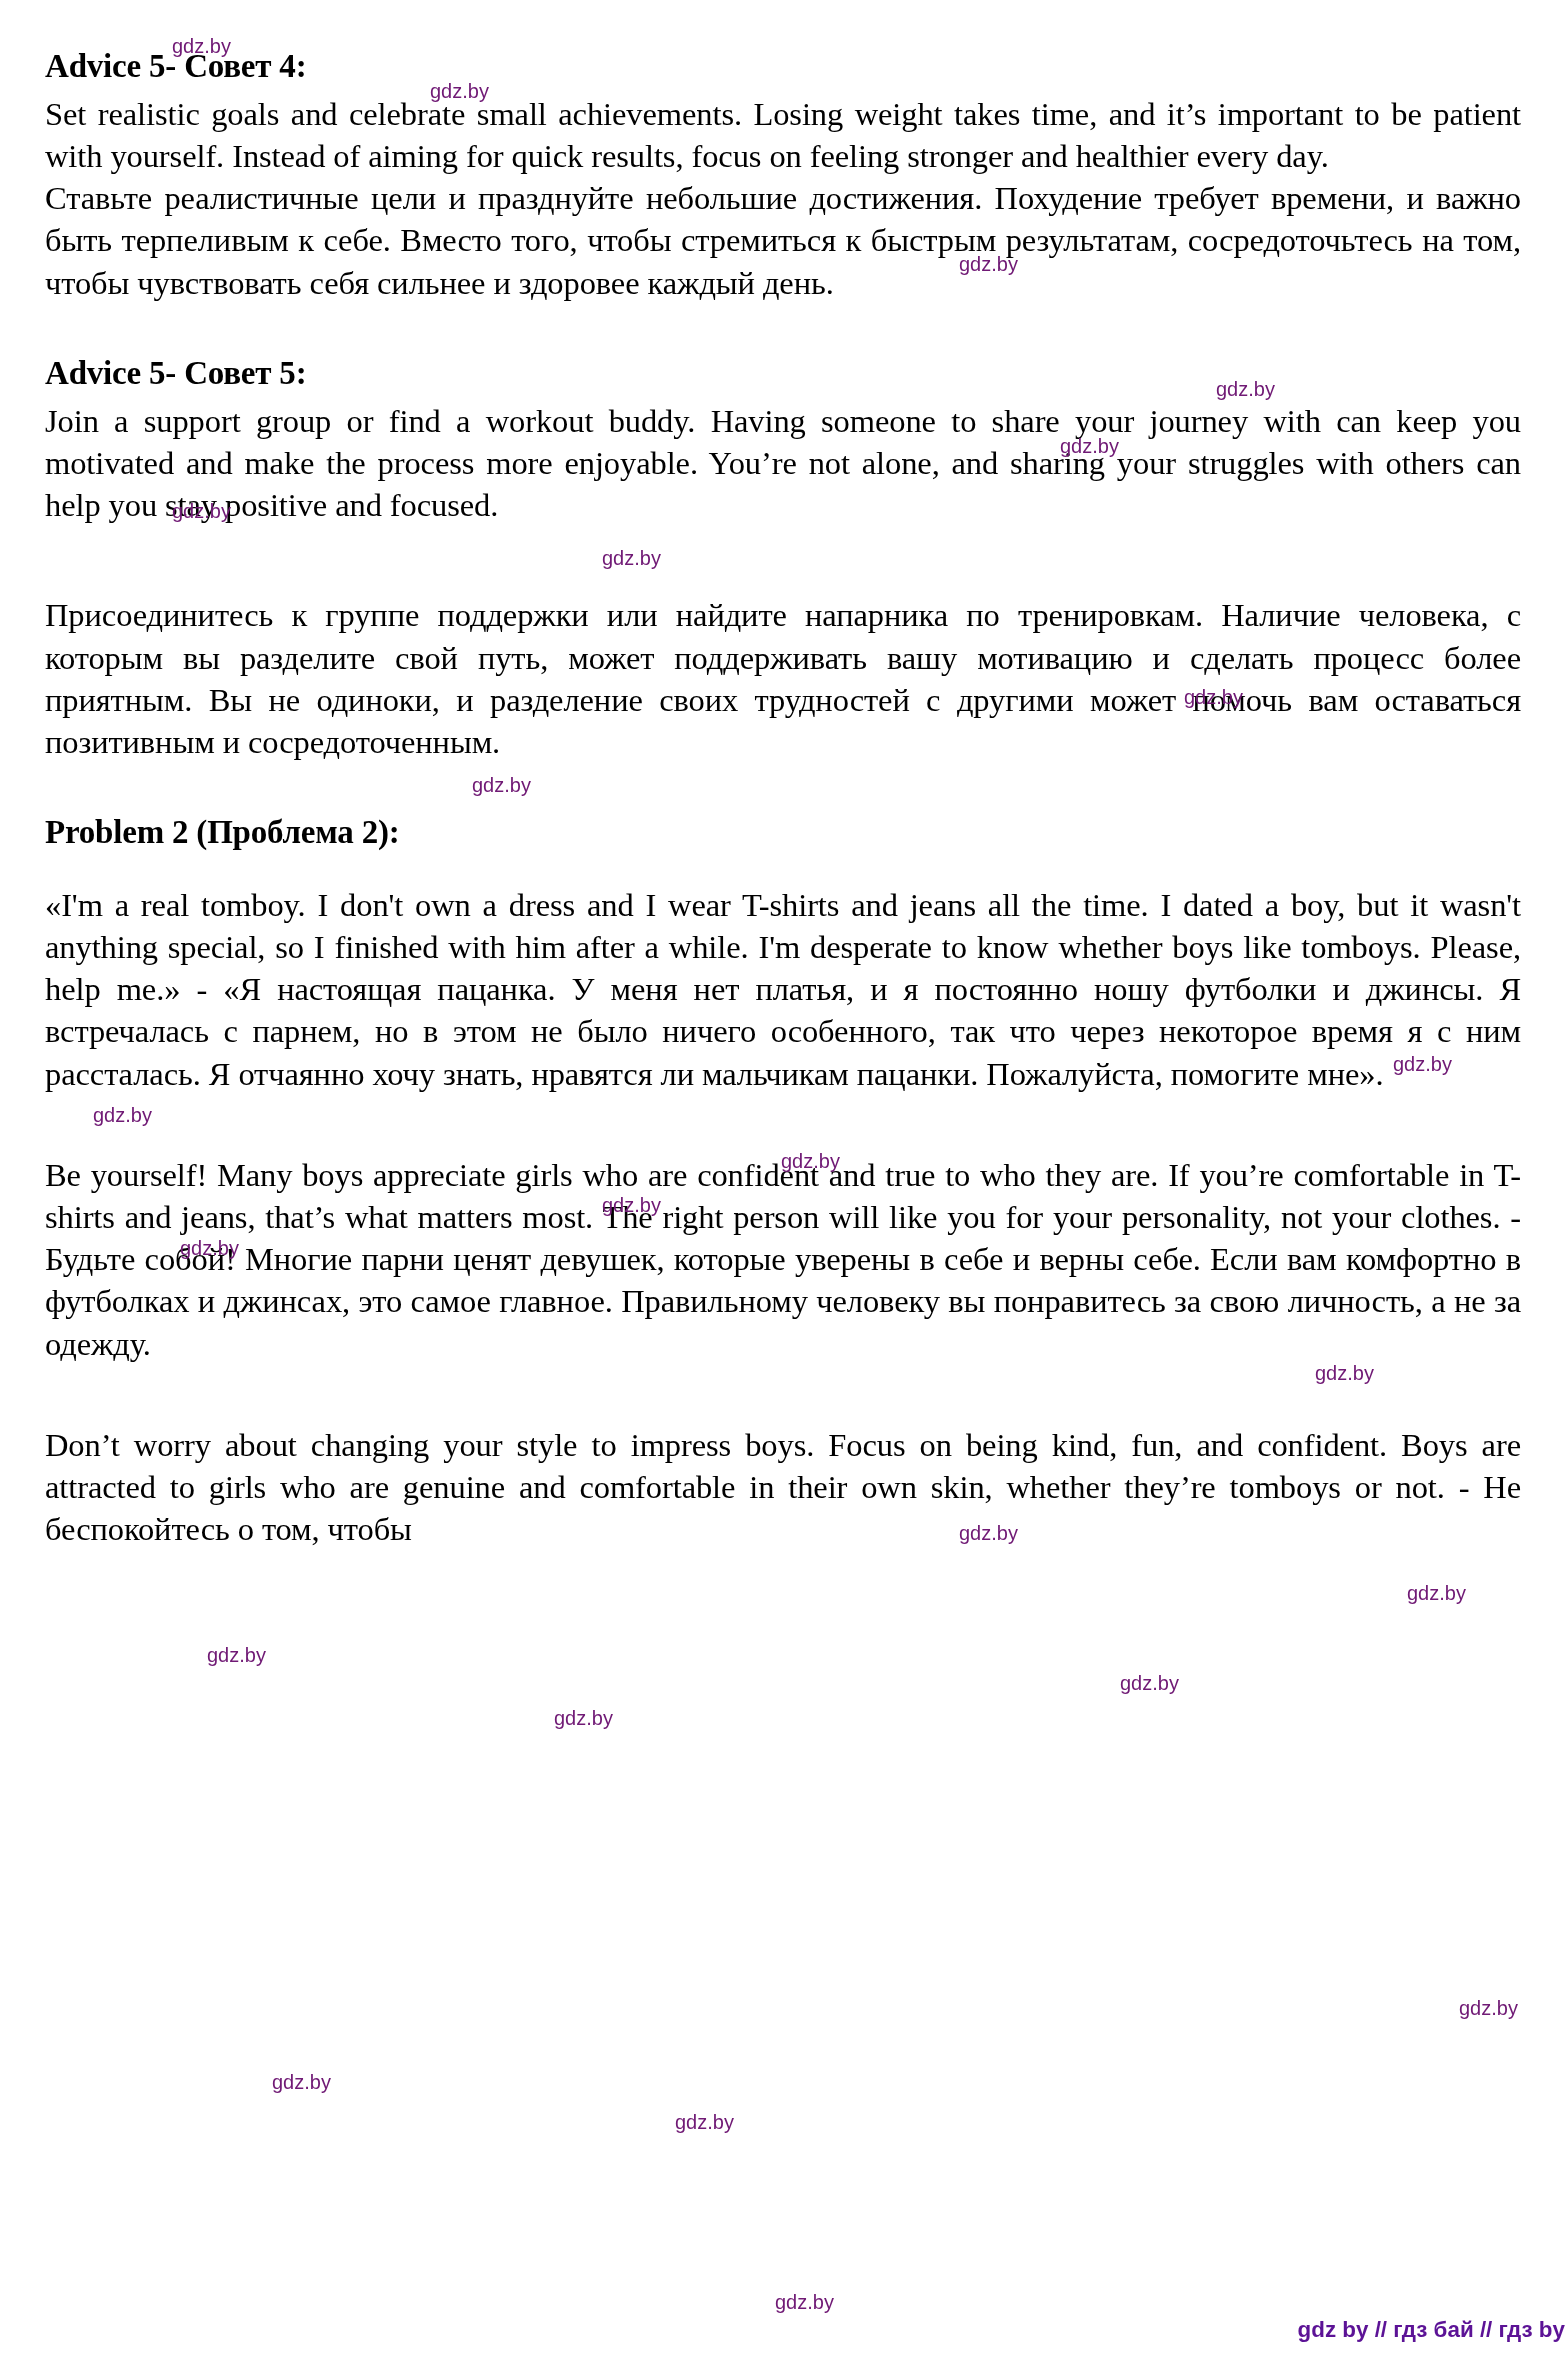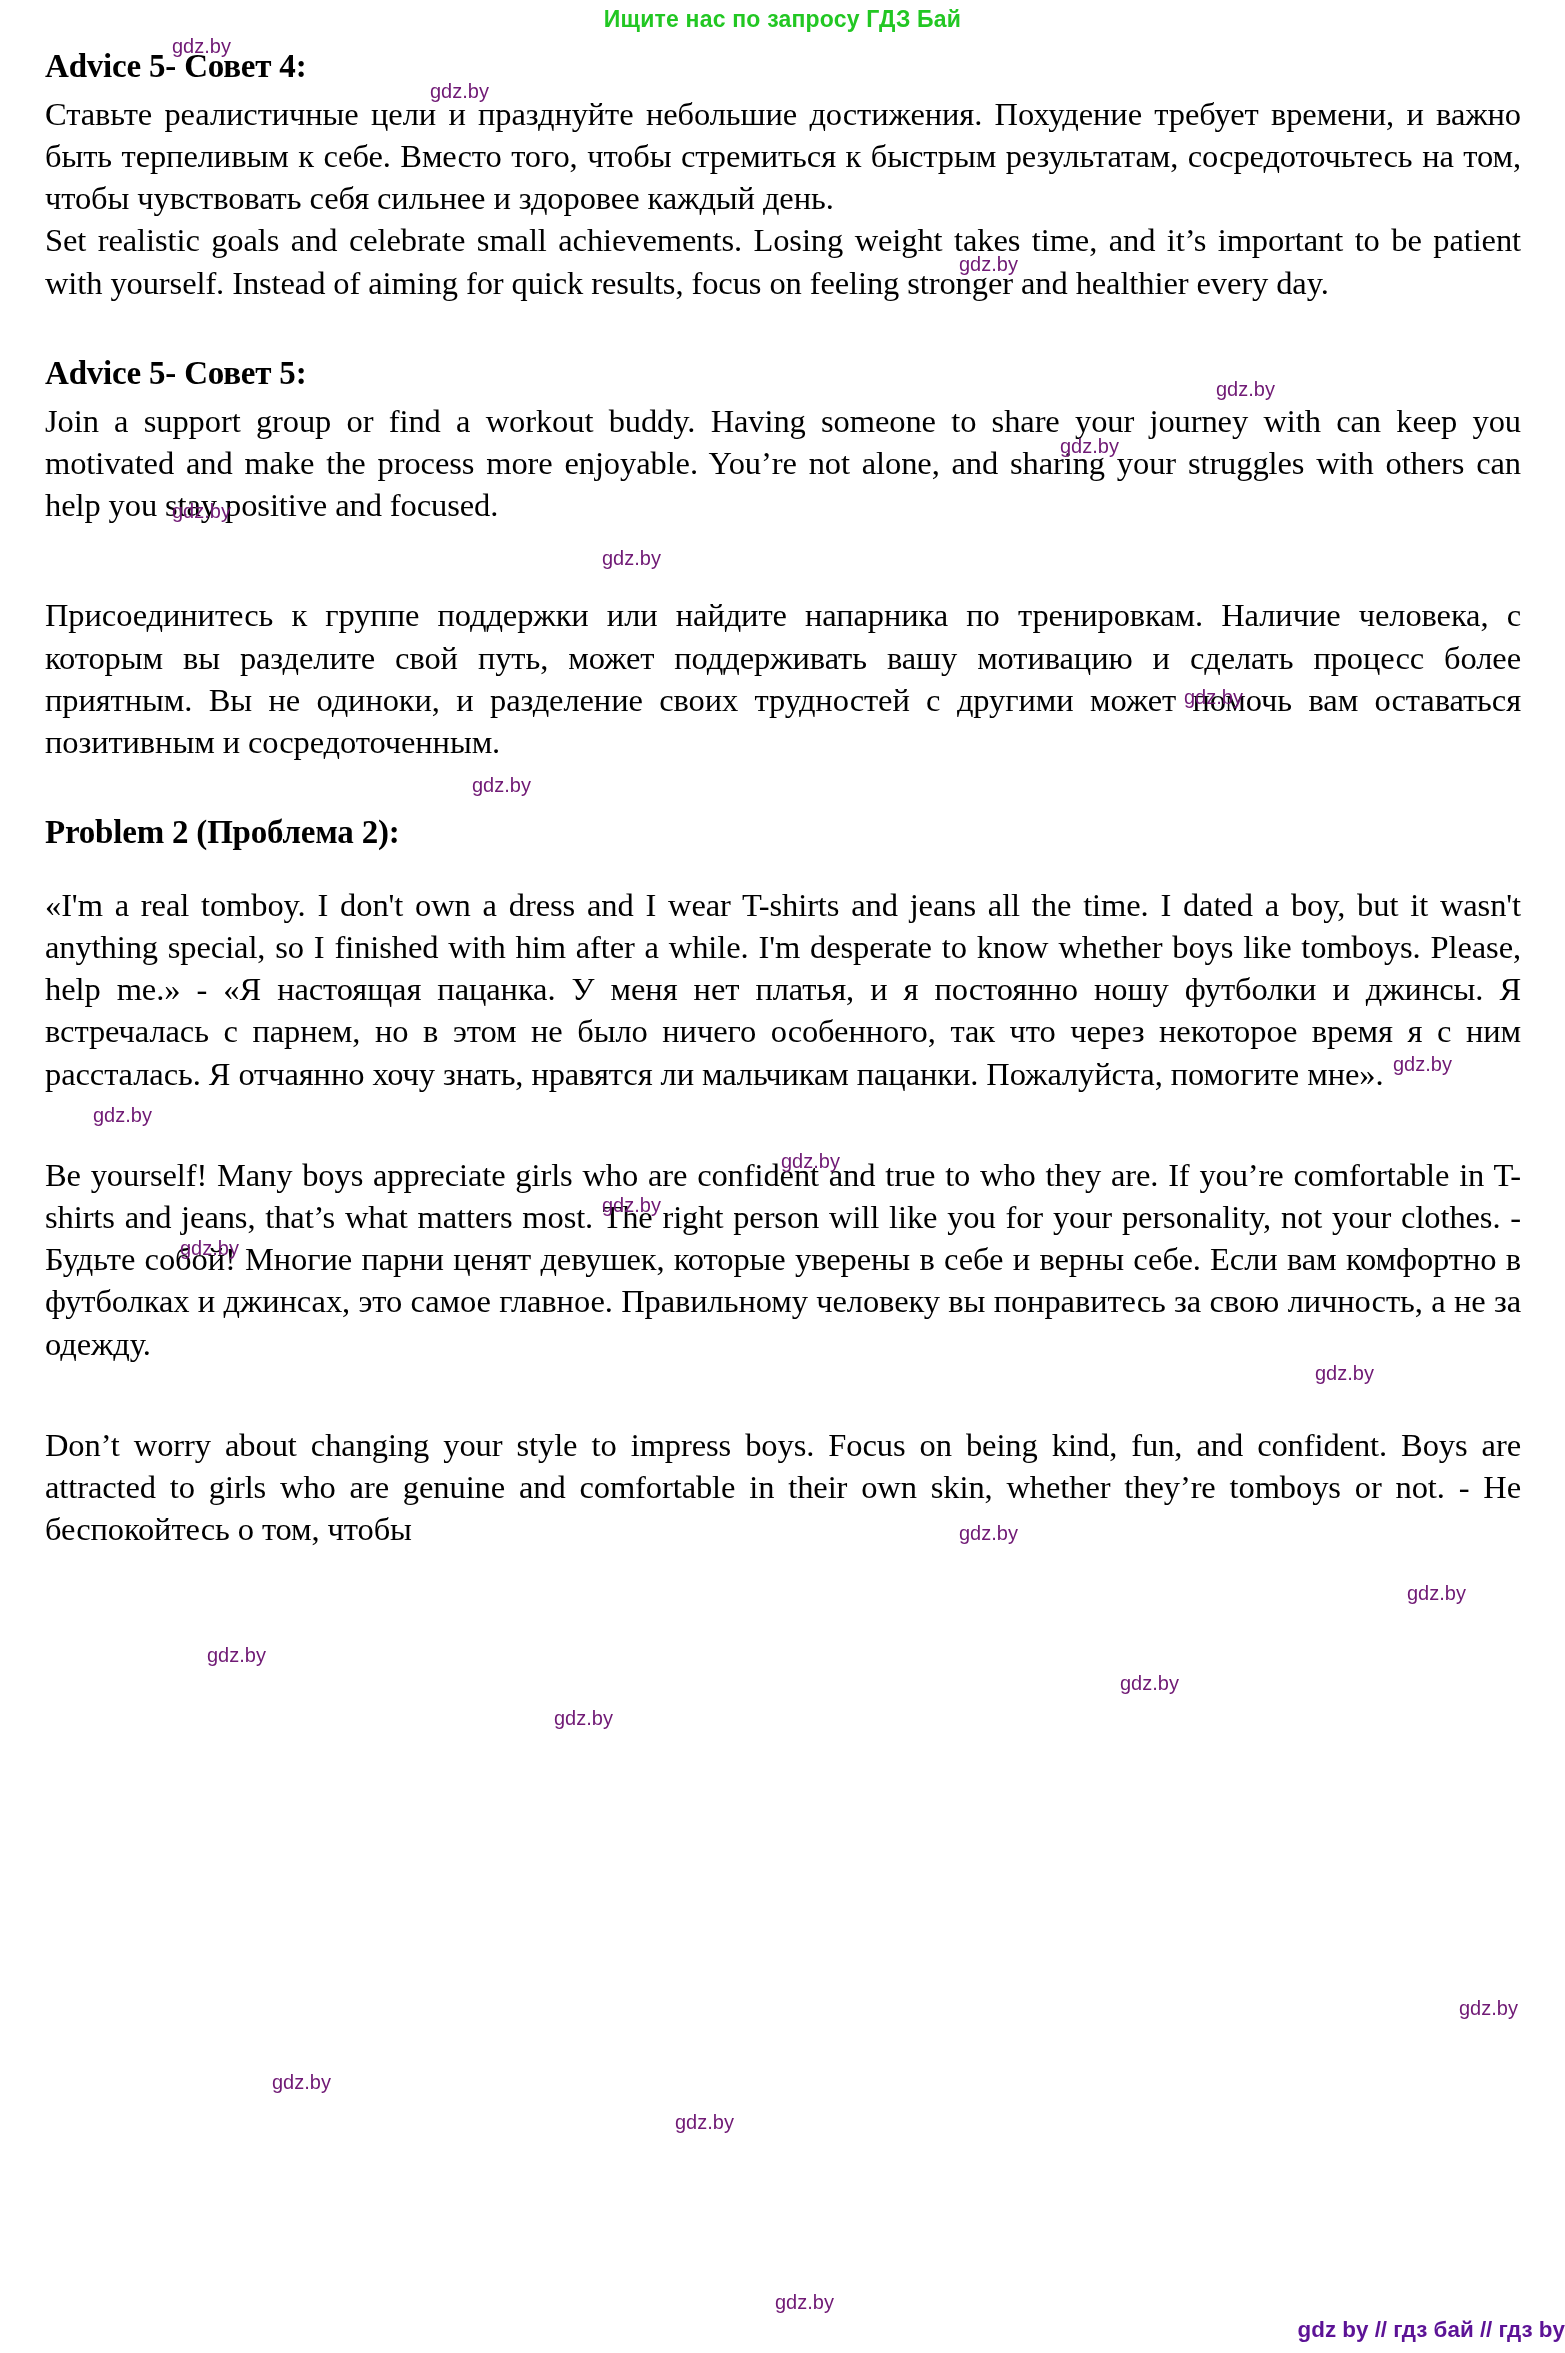--- a/index.html
+++ b/index.html
@@ -96,28 +96,27 @@
     font-size: 22.4px;
     color: #5c1396;
     white-space: nowrap;
   }
 </style>
 </head>
 <body>
 
 <div class="page">
 
-  <div class="promo-banner" style="color: rgb(34, 199, 35);">Ищите нас по запросу ГДЗ Бай</div>
 
   <div class="content">
 
     <h2 class="section-heading">Advice 5- Совет 4:</h2>
     <div class="gap-xs"></div>
+    <p class="body-text">Set realistic goals and celebrate small achievements. Losing weight takes time, and it’s important to be patient with yourself. Instead of aiming for quick results, focus on feeling stronger and healthier every day.</p>
     <p class="body-text">Ставьте реалистичные цели и празднуйте небольшие достижения. Похудение требует времени, и важно быть терпеливым к себе. Вместо того, чтобы стремиться к быстрым результатам, сосредоточьтесь на том, чтобы чувствовать себя сильнее и здоровее каждый день.</p>
-    <p class="body-text">Set realistic goals and celebrate small achievements. Losing weight takes time, and it’s important to be patient with yourself. Instead of aiming for quick results, focus on feeling stronger and healthier every day.</p>
 
     <div class="gap-l"></div>
 
     <h2 class="section-heading">Advice 5- Совет 5:</h2>
     <div class="gap-xs"></div>
     <p class="body-text">Join a support group or find a workout buddy. Having someone to share your journey with can keep you motivated and make the process more enjoyable. You’re not alone, and sharing your struggles with others can help you stay positive and focused.</p>
     <div class="gap-xl"></div>
     <p class="body-text">Присоединитесь к группе поддержки или найдите напарника по тренировкам. Наличие человека, с которым вы разделите свой путь, может поддерживать вашу мотивацию и сделать процесс более приятным. Вы не одиноки, и разделение своих трудностей с другими может помочь вам оставаться позитивным и сосредоточенным.</p>
 
     <div class="gap-l"></div>

